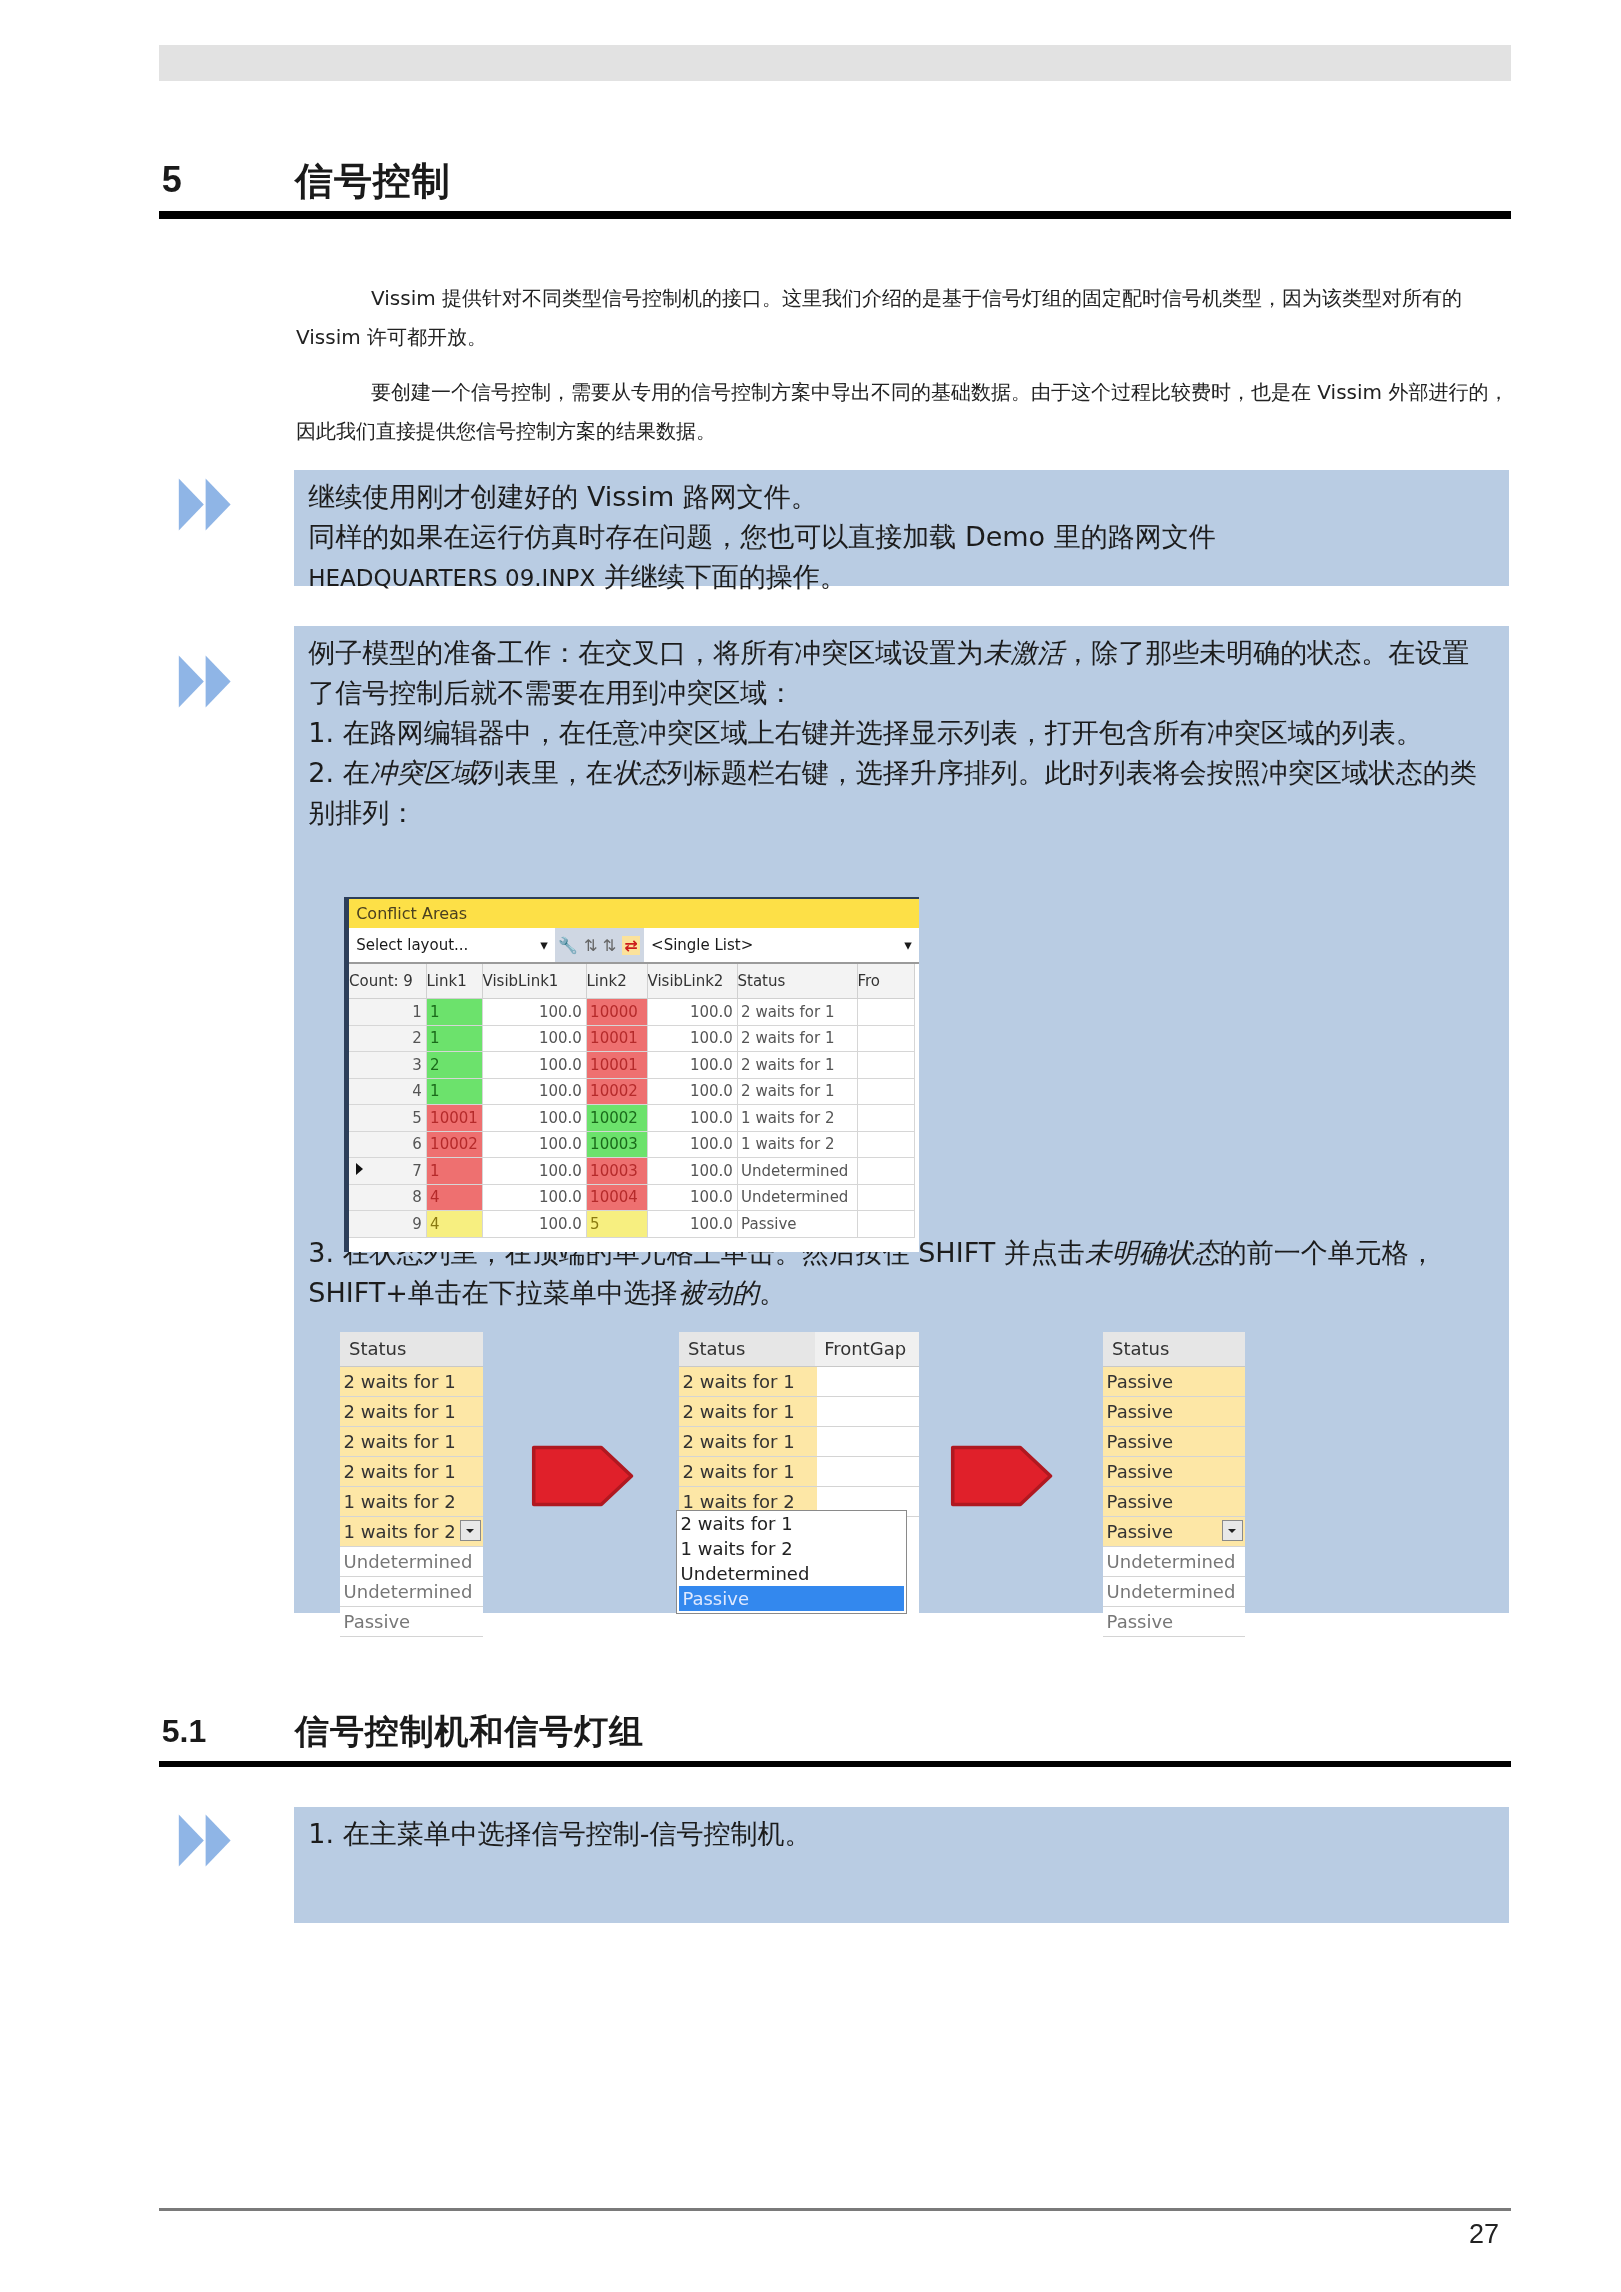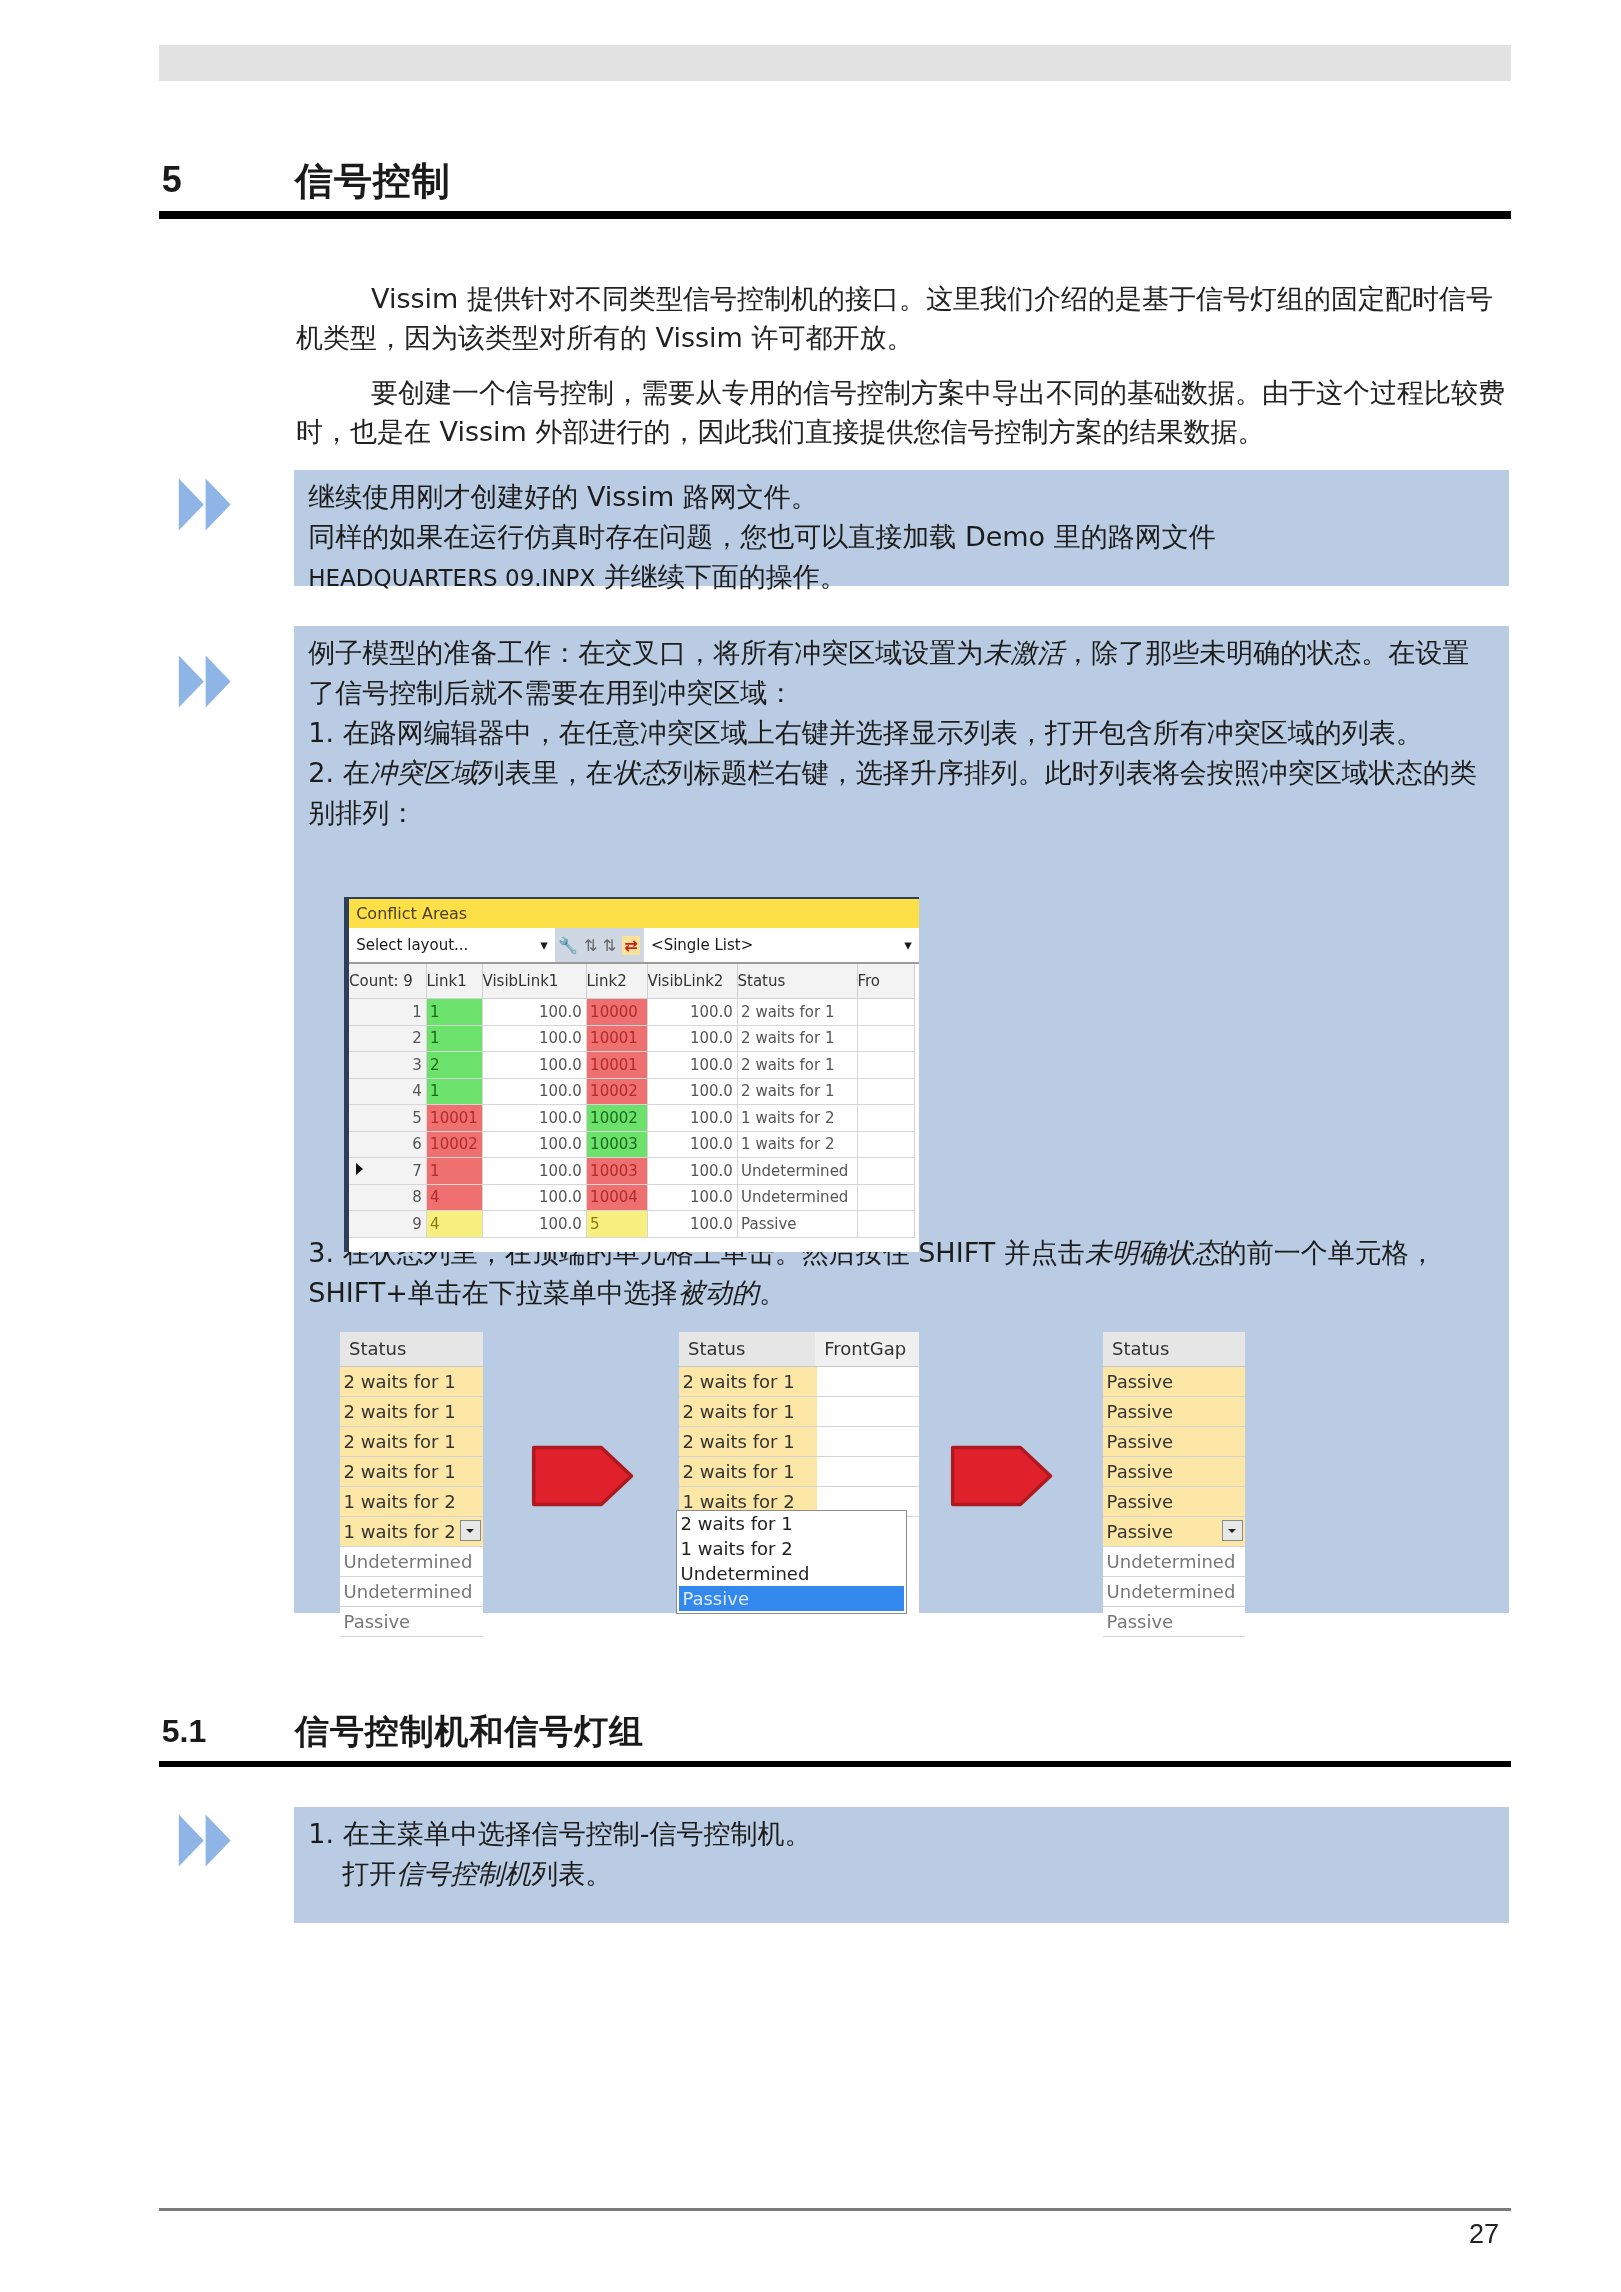--- a/index.html
+++ b/index.html
@@ -7,21 +7,21 @@
          font-family: "DejaVu Sans", "Liberation Sans", sans-serif; color: #1a1a1a; }
   .topbar { position: absolute; left: 159px; top: 45px; width: 1352px; height: 36px; background: #e2e2e2; }
   .h1 { position: absolute; left: 159px; top: 152px; width: 1352px; height: 64px; }
   .h1 .num { position: absolute; left: 2.7px; top: 7.2px; font-family: "Liberation Sans", sans-serif; font-weight: bold; font-size: 36px; }
   .h1 .title { position: absolute; left: 136px; top: 3.6px; font-weight: bold; font-size: 38px; letter-spacing: 0.9px; }
   .h1 .rule { position: absolute; left: 0; top: 59px; width: 1352px; height: 8px; background: #000; }
   .h2 { position: absolute; left: 159px; top: 1702px; width: 1352px; height: 64px; }
   .h2 .num { position: absolute; left: 2.7px; top: 10.7px; font-family: "Liberation Sans", sans-serif; font-weight: bold; font-size: 32px; }
   .h2 .title { position: absolute; left: 136px; top: 7.2px; font-weight: bold; font-size: 34px; letter-spacing: 0.9px; }
   .h2 .rule { position: absolute; left: 0; top: 59px; width: 1352px; height: 6.3px; background: #000; }
-  .para { position: absolute; left: 296px; width: 1214px; font-size: 27px; line-height: 39px; color: #222; }
+  .para { position: absolute; left: 296px; width: 1214px; font-size: 20px; line-height: 39px; color: #222; }
   .para .indent { display: inline-block; width: 75px; }
   .callout { position: absolute; left: 294px; width: 1215px; background: #b9cce3; }
   .callout .lines { padding: 7.2px 14.3px 5.4px 14.3px; font-size: 27px; line-height: 40px; color: #1c1c1c; }
   .callout .small { font-size: 23px; }
   .arrows { position: absolute; left: 177px; width: 59px; height: 59px; }
   .ital { font-style: italic; }
   
   .ca { position: absolute; left: 344px; top: 897px; width: 570px; height: 353px; background: #fff; border-left: 5.4px solid #2c3e5a; border-top: 2.7px solid #2c3e5a; }
   .ca .titlebar { height: 29px; background: #fde047; font-size: 16px; line-height: 29px; padding-left: 7.2px; color: #4a4020; }
   .ca .toolbar { height: 34px; display: flex; align-items: center; border-bottom: 2.7px solid #9a9a9a; background: #fff; font-size: 15px; }
@@ -294,19 +294,18 @@
   <div class="rule"></div>
 </div>
 
 <svg class="arrows" style="top:1811px;" viewBox="0 0 66 66">
   <polygon points="2,4 30,33 2,62" fill="#8fb5e6"></polygon>
     <polygon points="32,4 60,33 32,62" fill="#8fb5e6"></polygon>
 </svg>
 <div class="callout" style="top:1807px; height:116px;">
   <div class="lines">
     <div>1. 在主菜单中选择信号控制-信号控制机。</div>
-    <div style="padding-left:34px;"><span>打开</span><span class="ital">信号控制机</span><span>列表。</span></div>
   </div>
 </div>
 
 <div class="footer-rule"></div>
 <div class="pageno">27</div>
 
 
 </body></html>

